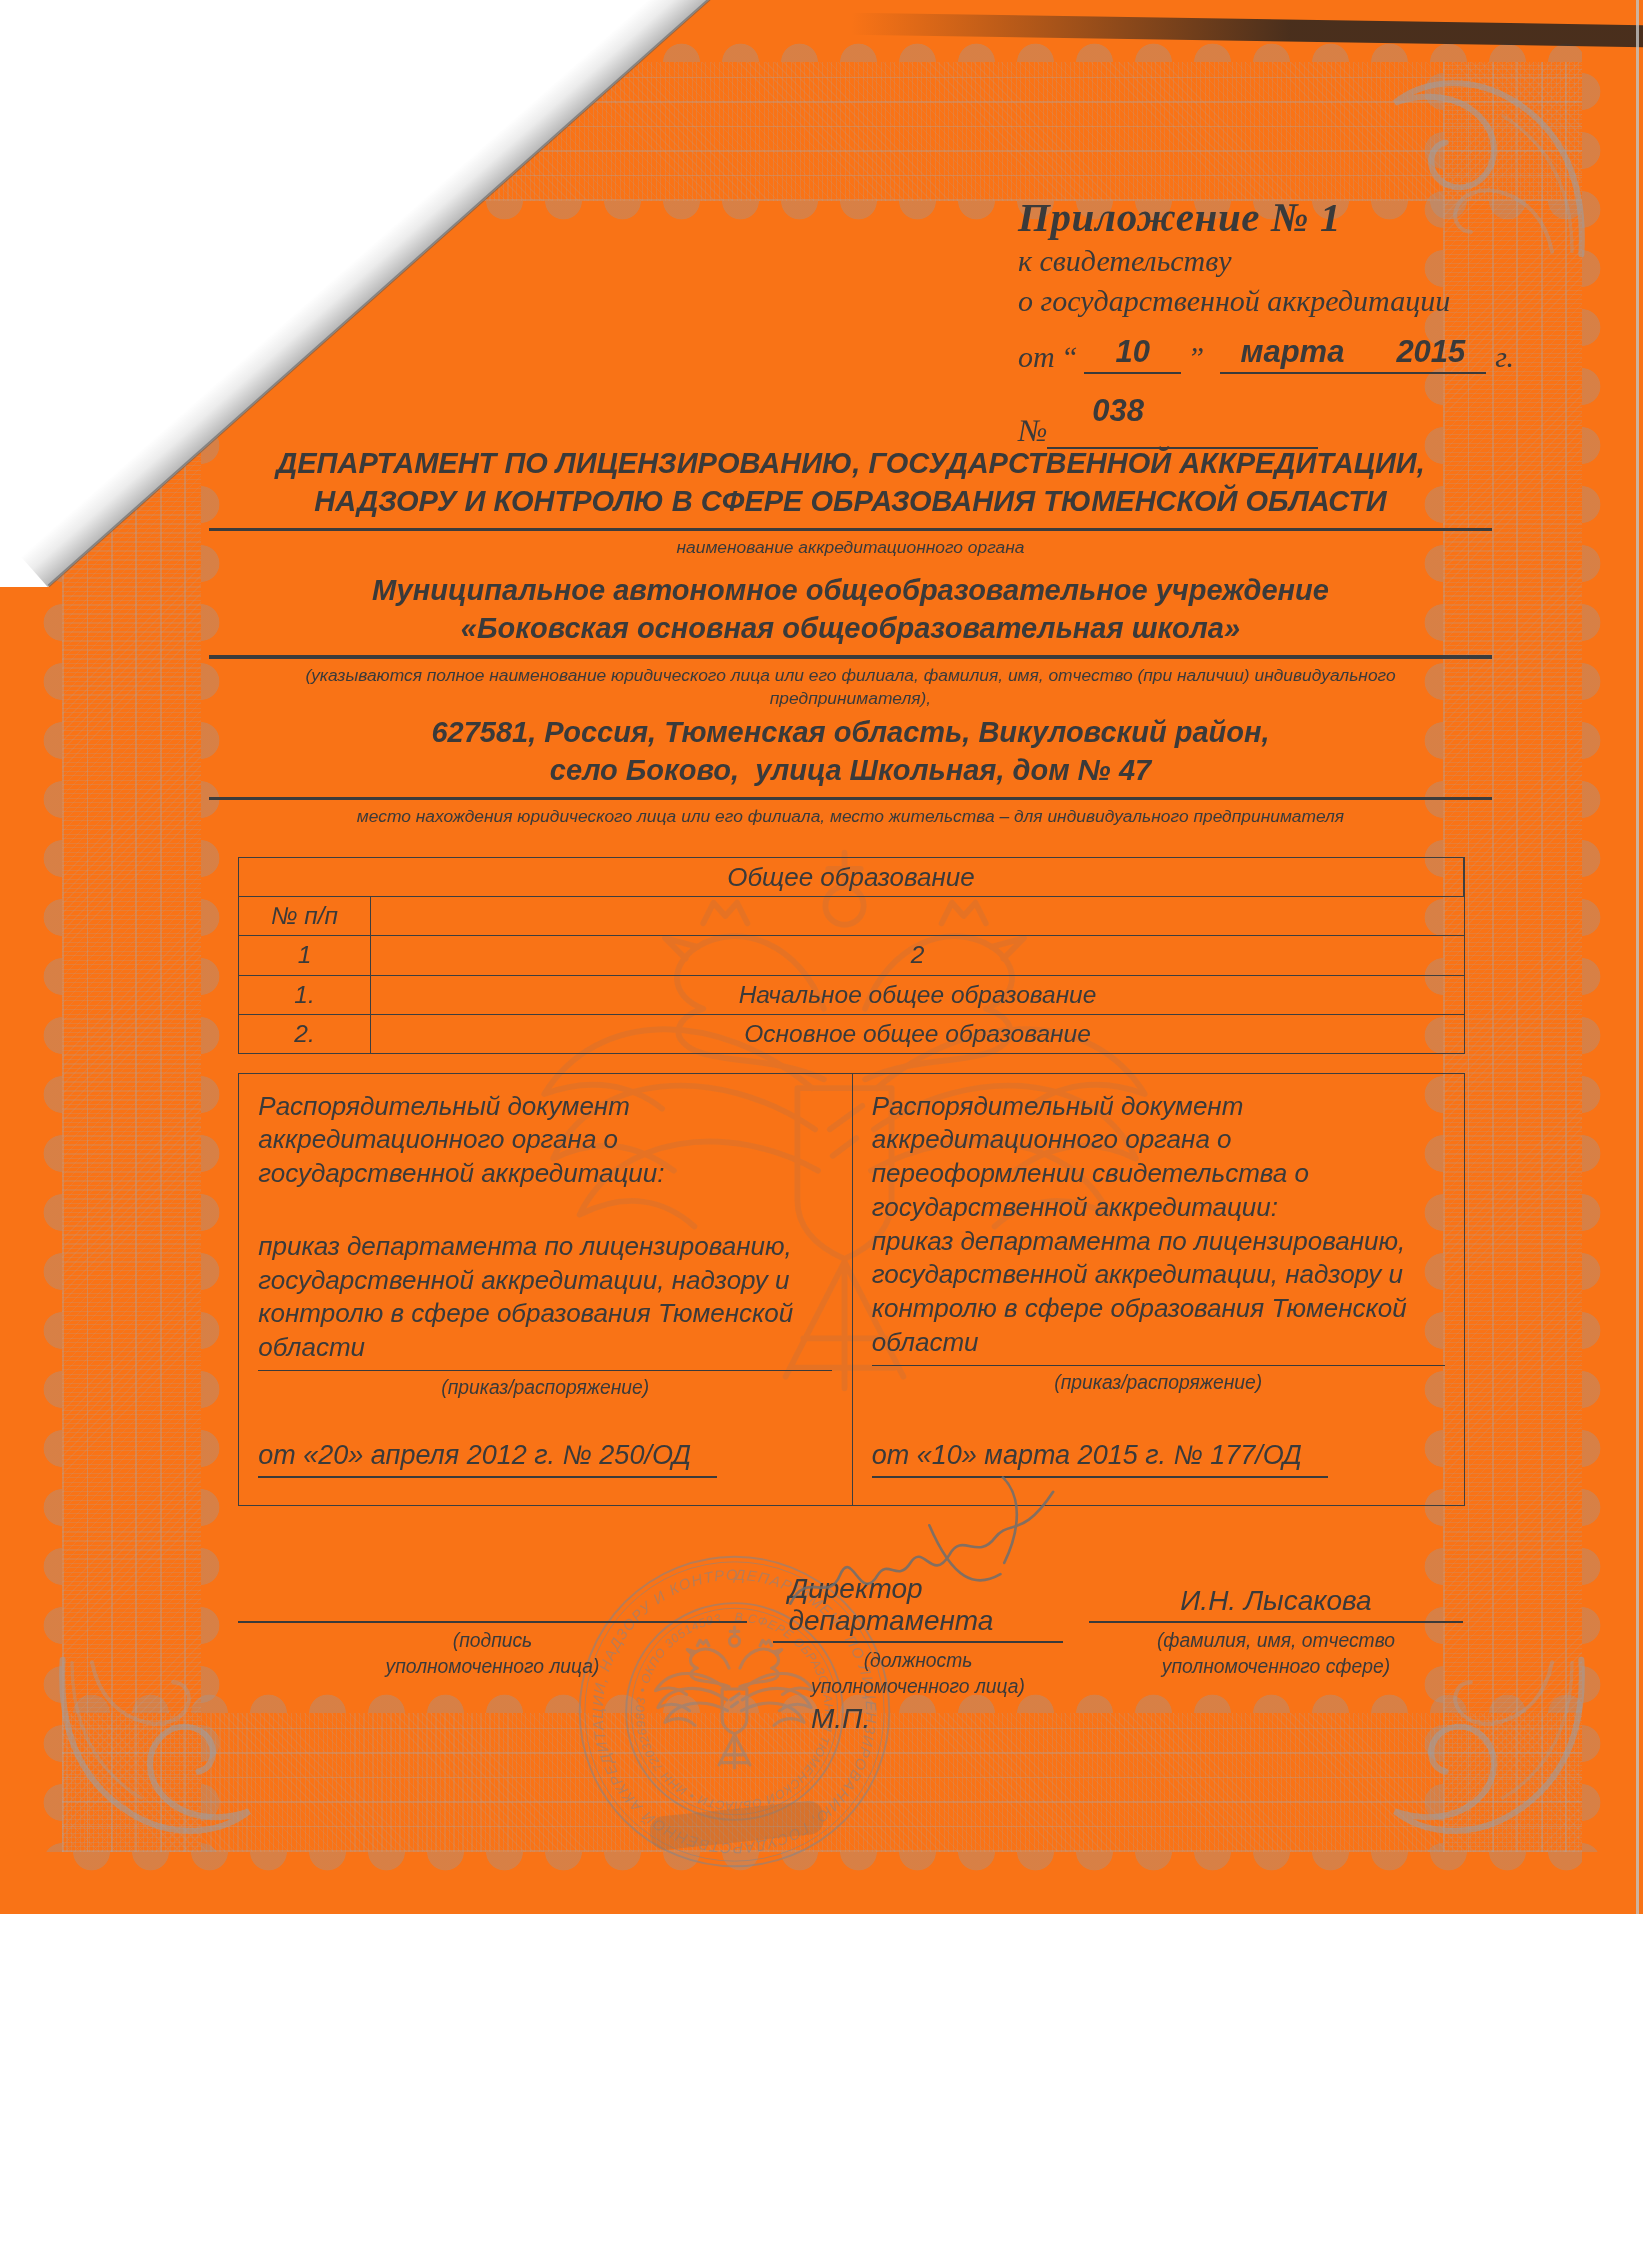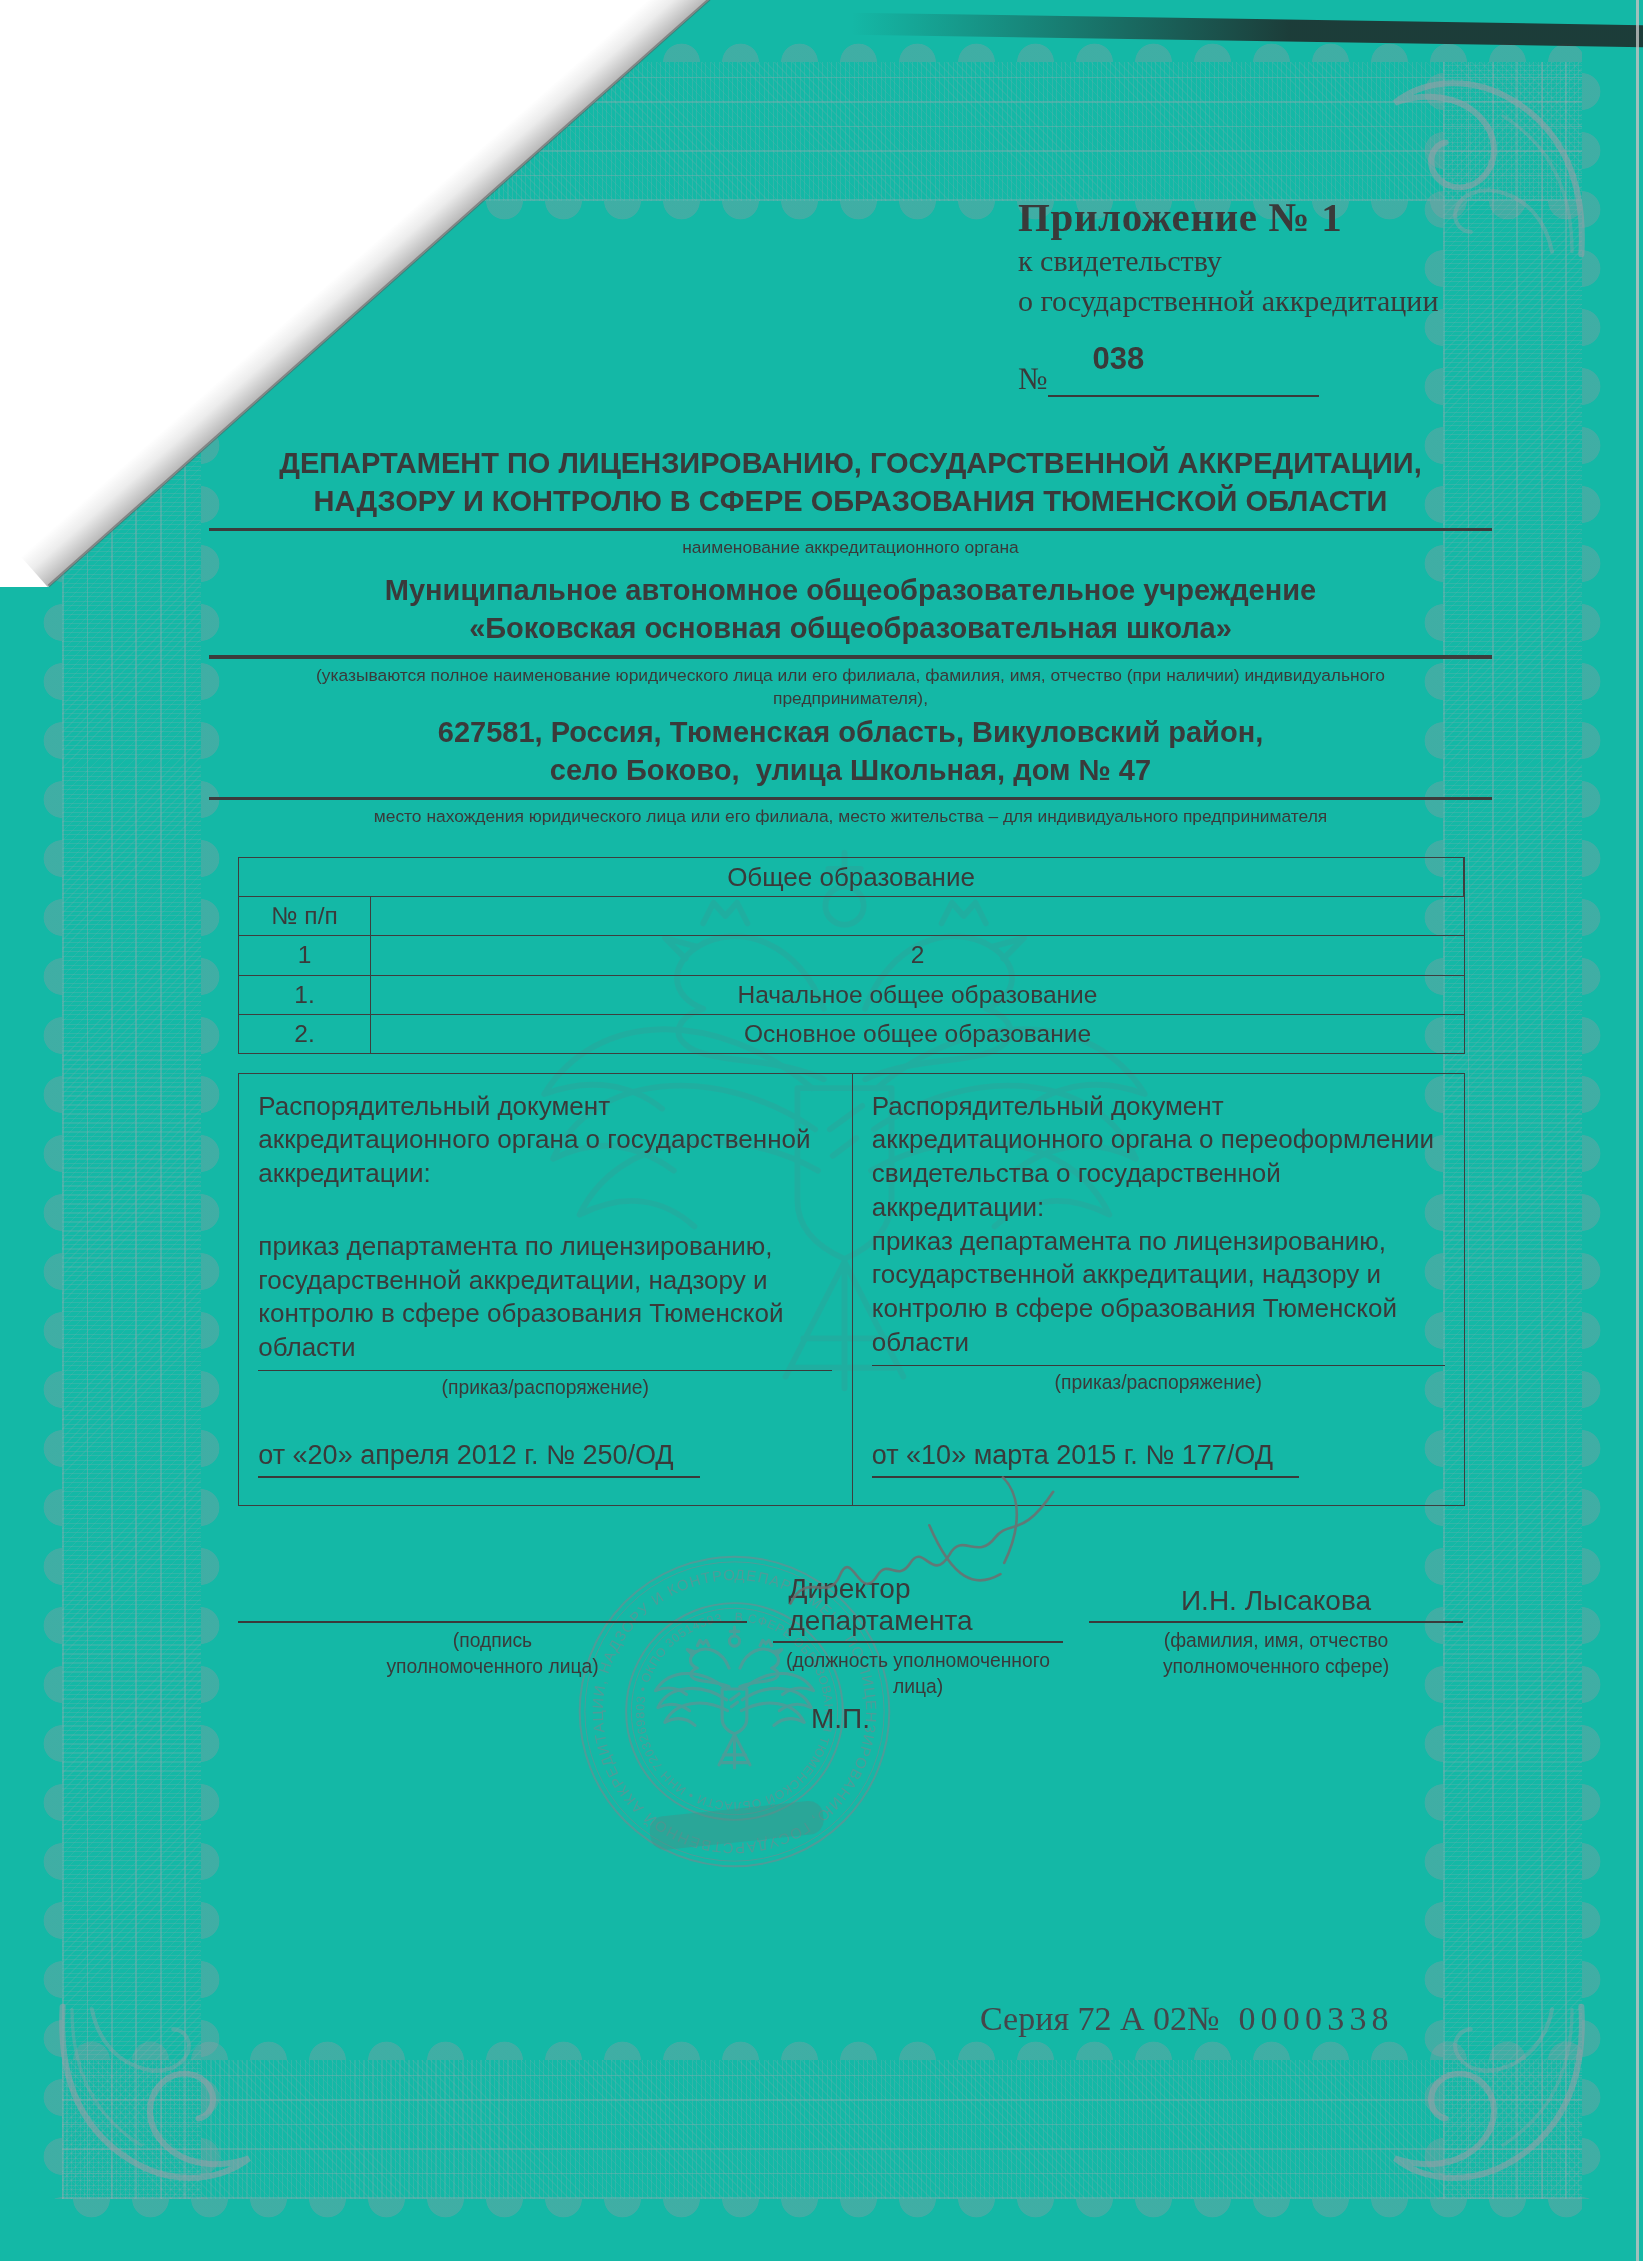--- a/index.html
+++ b/index.html
@@ -1,17 +1,17 @@
 <!DOCTYPE html>
 <html style="font-size:10.3px"><head>
 <meta charset="utf-8">
 <style>
   html,body{margin:0;padding:0;background:#ffffff;}
-  .page{position:relative;width:1644px;height:2261px;background:#14b8a6;overflow:hidden;
-        font-family:"Liberation Sans",sans-serif;color:#3a3a3a;}
+  .page{position:relative;width:1644px;height:1914px;background:#f97316;overflow:hidden;
+        font-family:"Liberation Sans",sans-serif;color:#3a3a3a;font-style:italic;}
   
   .gband{position:absolute;opacity:.75;}
   .gband.h{left:62px;right:62px;height:139px;
     background:
       repeating-linear-gradient(0deg, rgba(165,169,177,.45) 0 1.9px, transparent 1.9px 24.5px),
       repeating-linear-gradient(90deg, rgba(165,169,177,.28) 0 1px, transparent 1px 4.5px),
       repeating-linear-gradient(45deg, rgba(165,169,177,.18) 0 1px, transparent 1px 6.4px);}
   .gband.top{top:62px;} .gband.bottom{bottom:62px;}
   .gband.v{top:62px;bottom:62px;width:139px;
     background:
@@ -169,20 +169,31 @@
         <use href="#eagle-shape"></use>
       </g>
   </svg>
 
   <div class="content">
 
     <div class="hdr">
       <div class="apx-title">Приложение № 1</div>
       <div class="apx-line">к свидетельству</div>
       <div class="apx-line">о государственной аккредитации</div>
+      <div class="date-row">
+        <span>от</span>
+        <span class="q">“</span>
+        <span class="day-cell">10</span>
+        <span class="q">”</span>
+        <span class="my-cell">
+          <span>марта</span>
+          <span>2015</span>
+        </span>
+        <span>г.</span>
+      </div>
       <div class="num-row">
         <span>№</span>
         <span class="num-cell">038</span>
       </div>
     </div>
 
     <div class="cblock issuer">
       <div class="bold-line">ДЕПАРТАМЕНТ ПО ЛИЦЕНЗИРОВАНИЮ, ГОСУДАРСТВЕННОЙ АККРЕДИТАЦИИ,</div>
       <div class="bold-line">НАДЗОРУ И КОНТРОЛЮ В СФЕРЕ ОБРАЗОВАНИЯ ТЮМЕНСКОЙ ОБЛАСТИ</div>
       <div class="rule"></div>

